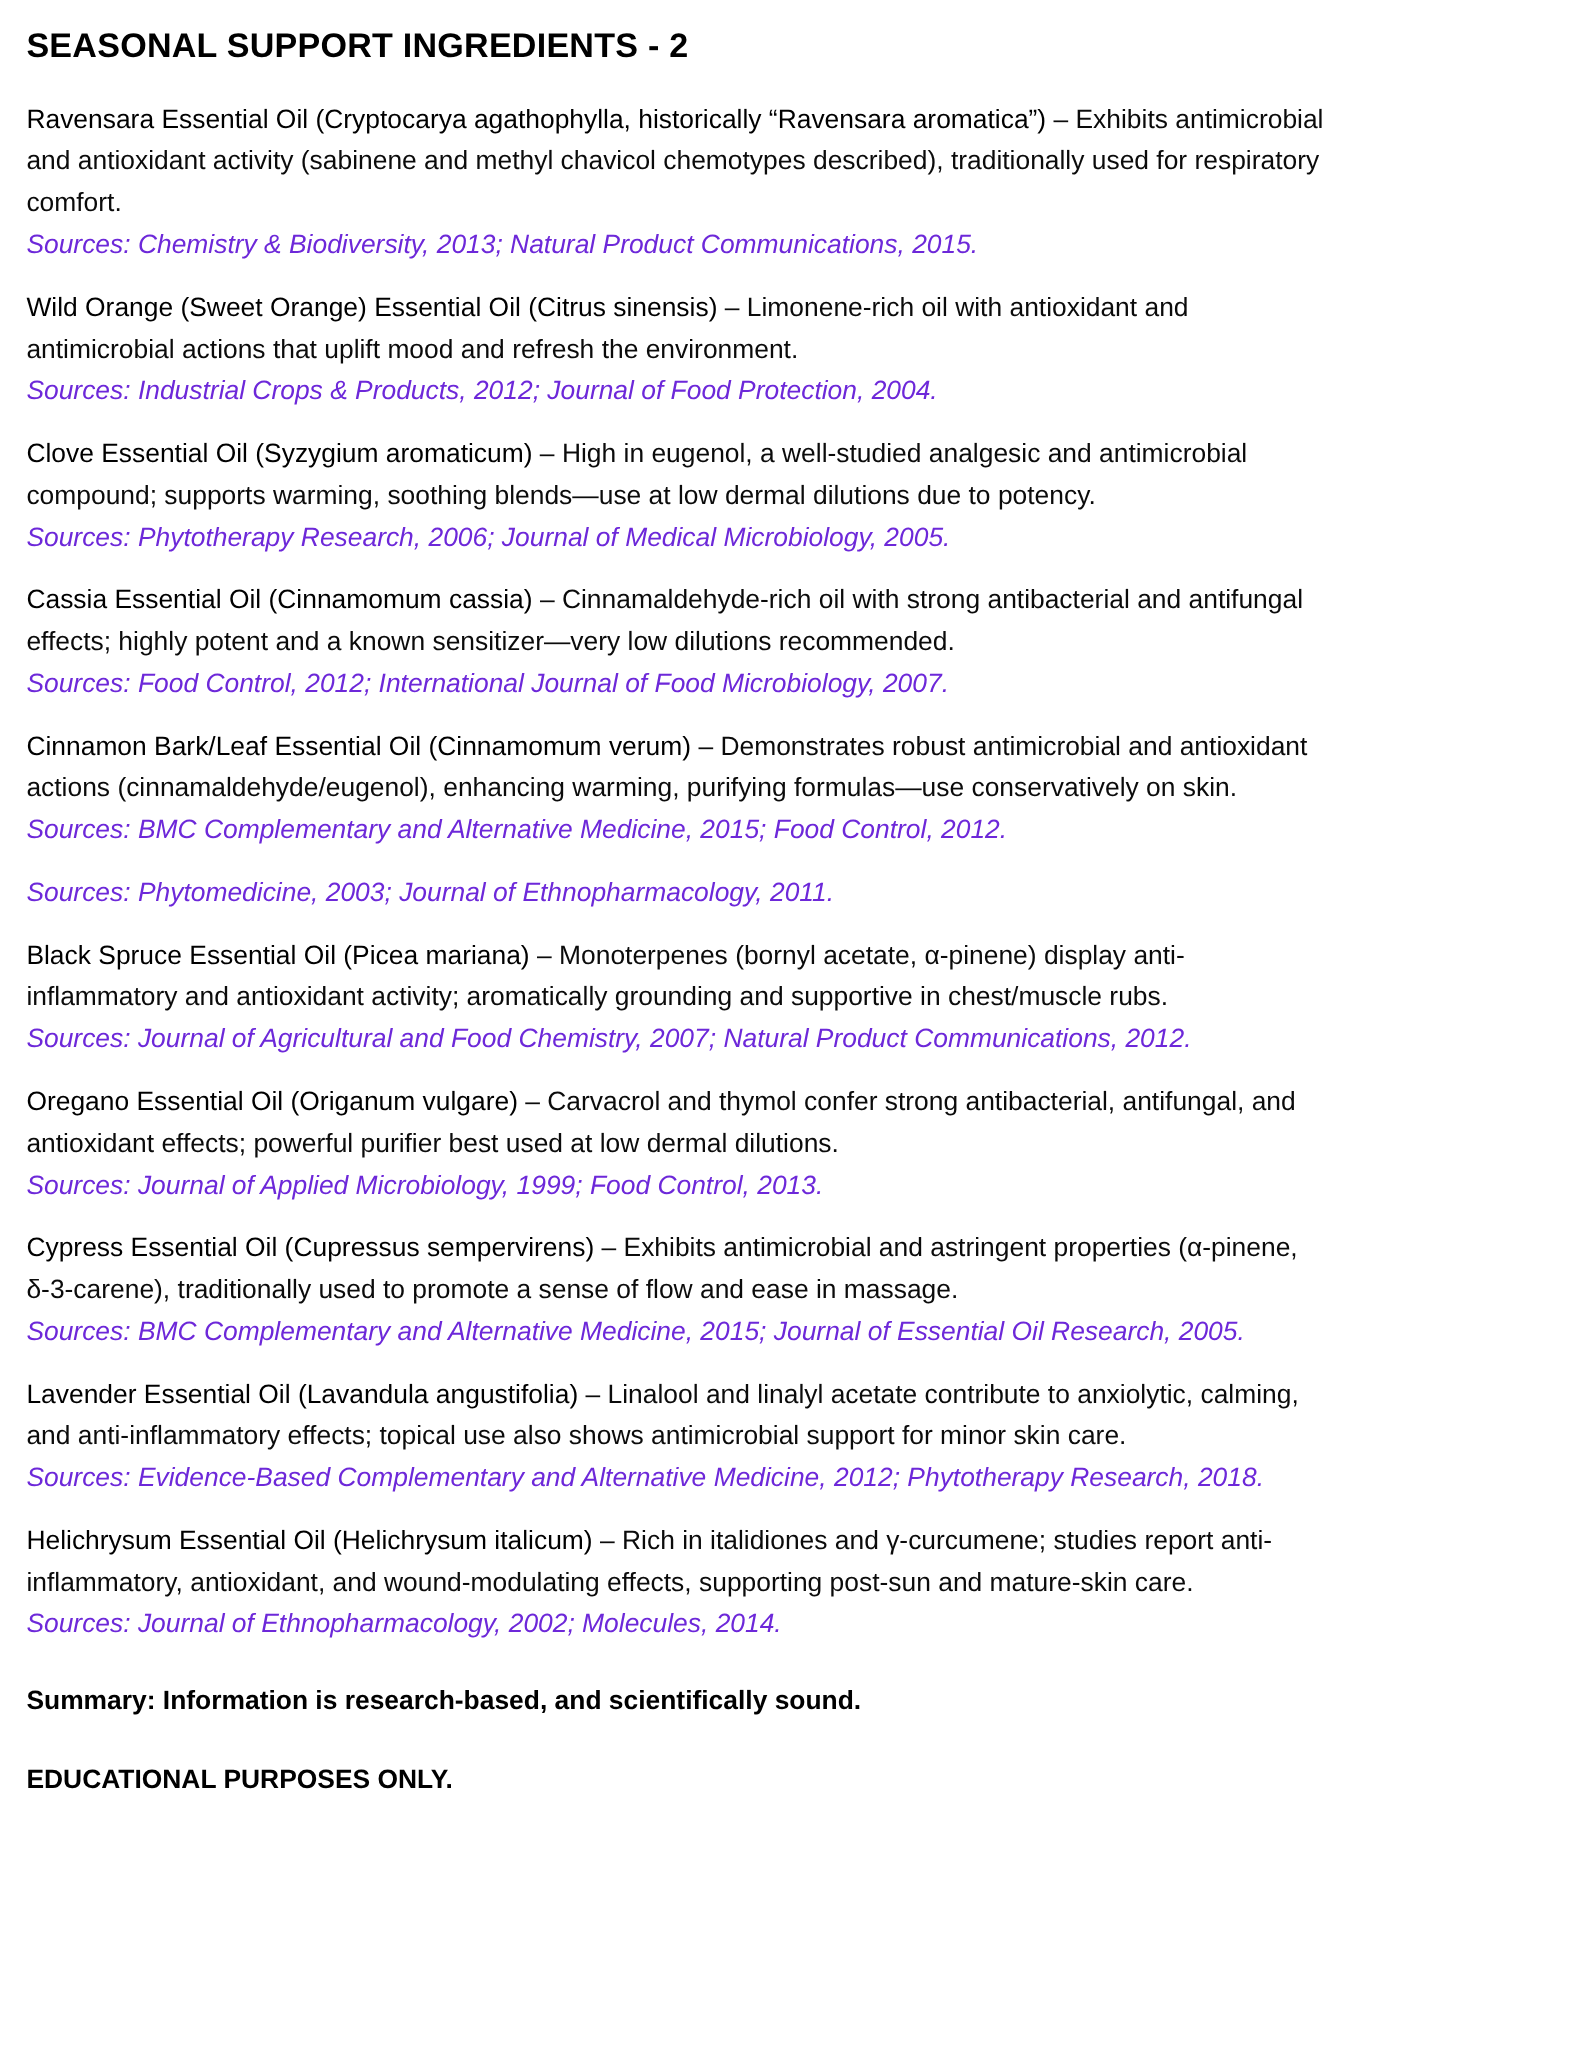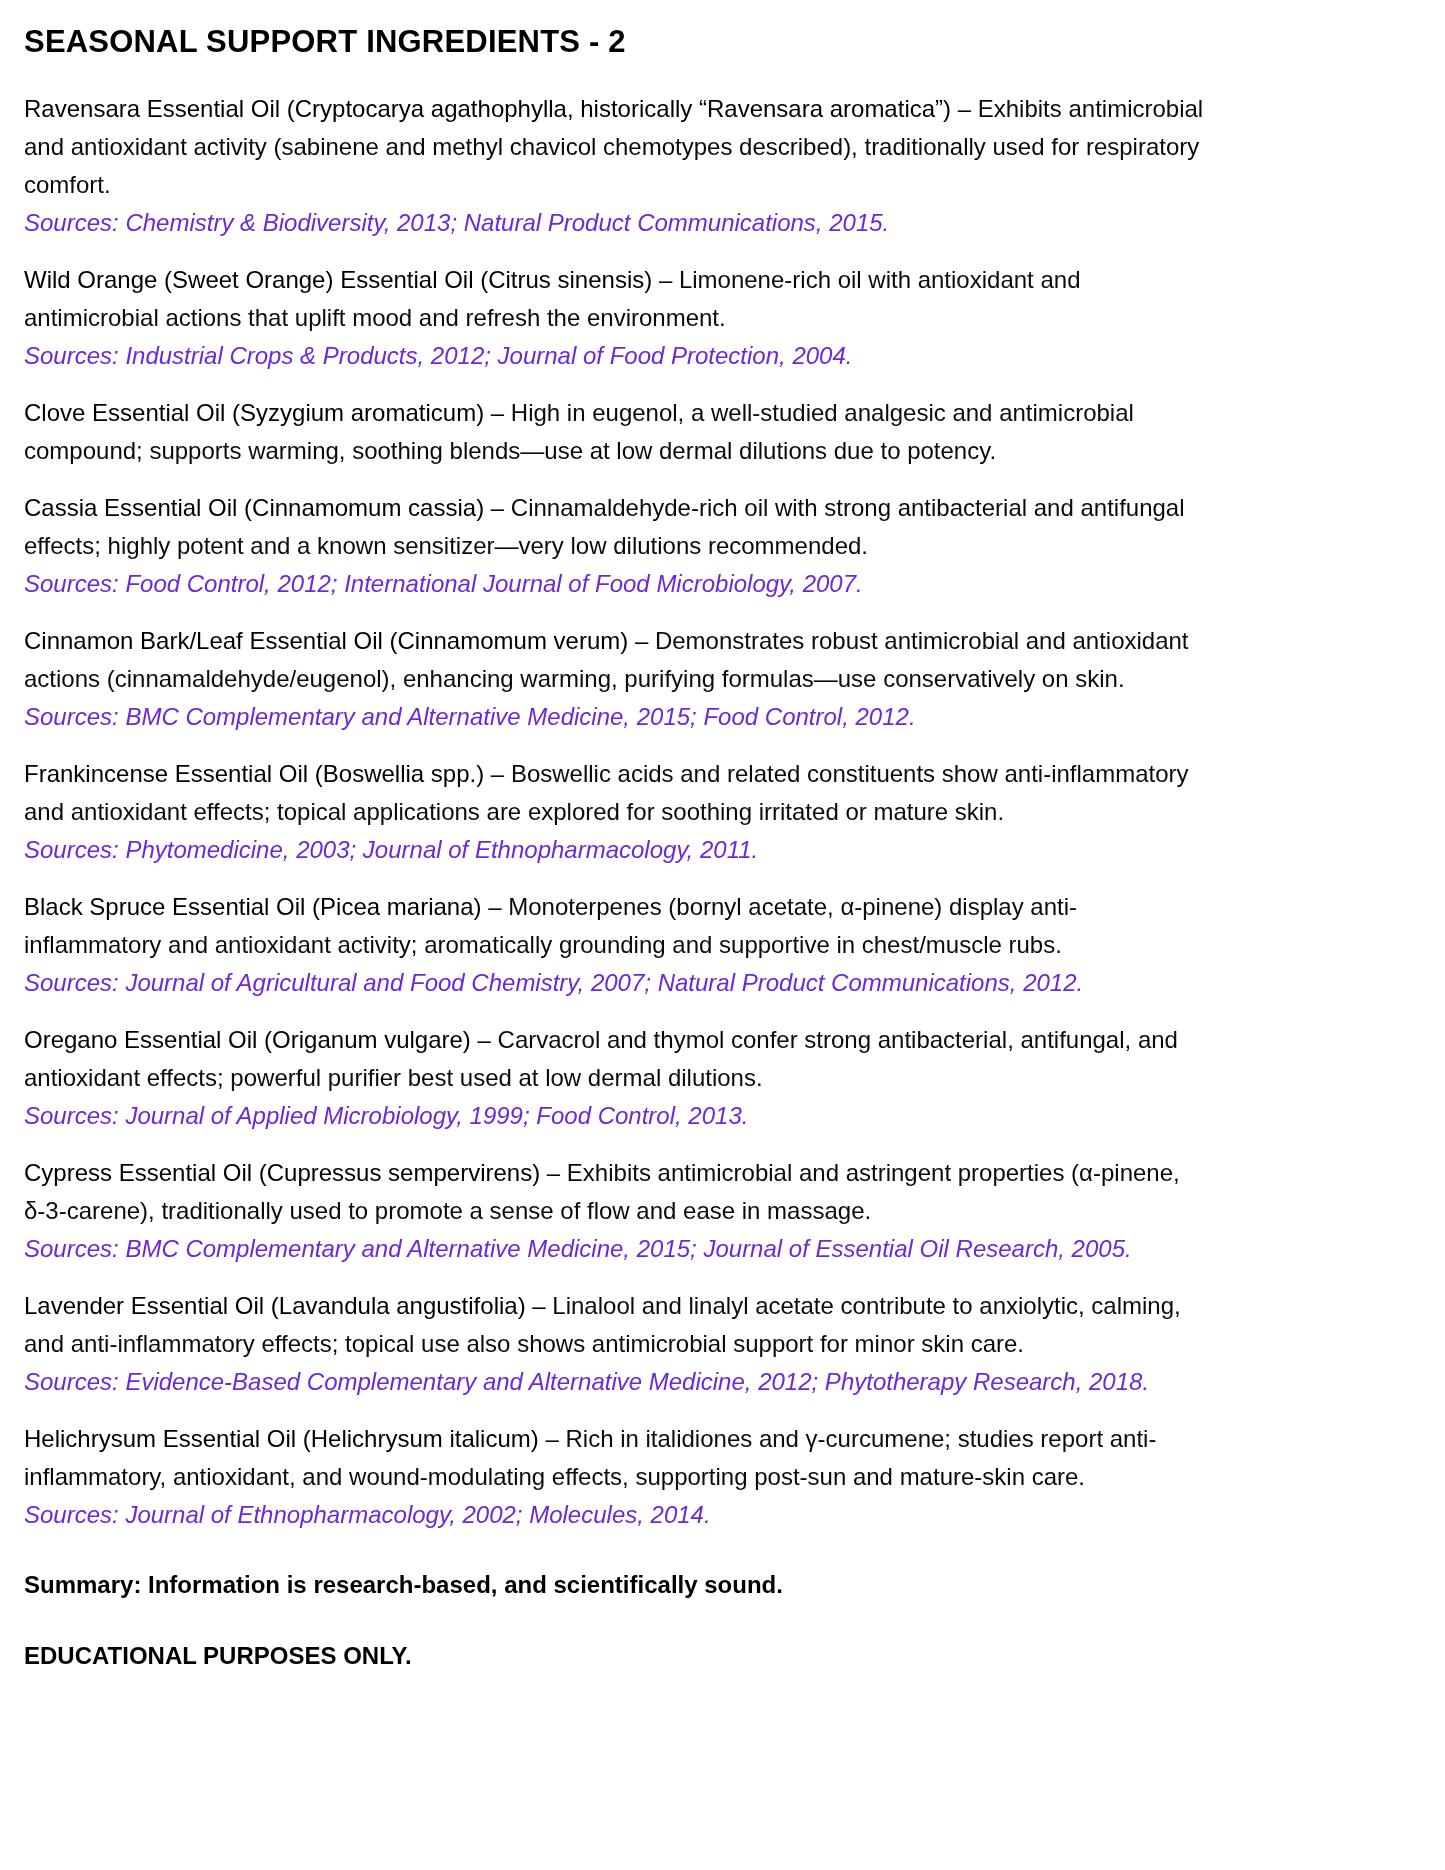--- a/index.html
+++ b/index.html
@@ -71,34 +71,34 @@
     <p class="entry-sources">Sources: Chemistry &amp; Biodiversity, 2013; Natural Product Communications, 2015.</p>
   </article>
 
   <article class="entry">
     <p class="entry-body"><strong class="entry-name">Wild Orange (Sweet Orange) Essential Oil (Citrus sinensis)</strong><span class="entry-sep"> – </span><span class="entry-desc">Limonene-rich oil with antioxidant and antimicrobial actions that uplift mood and refresh the environment.</span></p>
     <p class="entry-sources">Sources: Industrial Crops &amp; Products, 2012; Journal of Food Protection, 2004.</p>
   </article>
 
   <article class="entry">
     <p class="entry-body"><strong class="entry-name">Clove Essential Oil (Syzygium aromaticum)</strong><span class="entry-sep"> – </span><span class="entry-desc">High in eugenol, a well-studied analgesic and antimicrobial compound; supports warming, soothing blends—use at low dermal dilutions due to potency.</span></p>
+    <p class="entry-sources">Sources: Phytotherapy Research, 2006; Journal of Medical Microbiology, 2005.</p>
   </article>
 
   <article class="entry">
     <p class="entry-body"><strong class="entry-name">Cassia Essential Oil (Cinnamomum cassia)</strong><span class="entry-sep"> – </span><span class="entry-desc">Cinnamaldehyde-rich oil with strong antibacterial and antifungal effects; highly potent and a known sensitizer—very low dilutions recommended.</span></p>
     <p class="entry-sources">Sources: Food Control, 2012; International Journal of Food Microbiology, 2007.</p>
   </article>
 
   <article class="entry">
     <p class="entry-body"><strong class="entry-name">Cinnamon Bark/Leaf Essential Oil (Cinnamomum verum)</strong><span class="entry-sep"> – </span><span class="entry-desc">Demonstrates robust antimicrobial and antioxidant actions (cinnamaldehyde/eugenol), enhancing warming, purifying formulas—use conservatively on skin.</span></p>
     <p class="entry-sources">Sources: BMC Complementary and Alternative Medicine, 2015; Food Control, 2012.</p>
   </article>
 
   <article class="entry">
-    <p class="entry-body"><strong class="entry-name">Frankincense Essential Oil (Boswellia spp.)</strong><span class="entry-sep"> – </span><span class="entry-desc">Boswellic acids and related constituents show anti-inflammatory and antioxidant effects; topical applications are explored for soothing irritated or mature skin.</span></p>
     <p class="entry-sources">Sources: Phytomedicine, 2003; Journal of Ethnopharmacology, 2011.</p>
   </article>
 
   <article class="entry">
     <p class="entry-body"><strong class="entry-name">Black Spruce Essential Oil (Picea mariana)</strong><span class="entry-sep"> – </span><span class="entry-desc">Monoterpenes (bornyl acetate, α-pinene) display anti-inflammatory and antioxidant activity; aromatically grounding and supportive in chest/muscle rubs.</span></p>
     <p class="entry-sources">Sources: Journal of Agricultural and Food Chemistry, 2007; Natural Product Communications, 2012.</p>
   </article>
 
   <article class="entry">
     <p class="entry-body"><strong class="entry-name">Oregano Essential Oil (Origanum vulgare)</strong><span class="entry-sep"> – </span><span class="entry-desc">Carvacrol and thymol confer strong antibacterial, antifungal, and antioxidant effects; powerful purifier best used at low dermal dilutions.</span></p>

